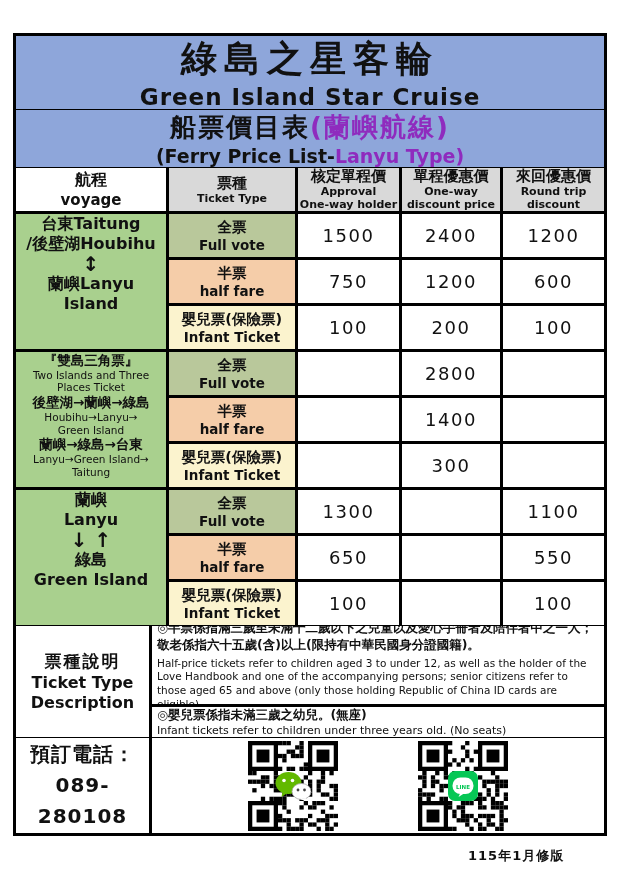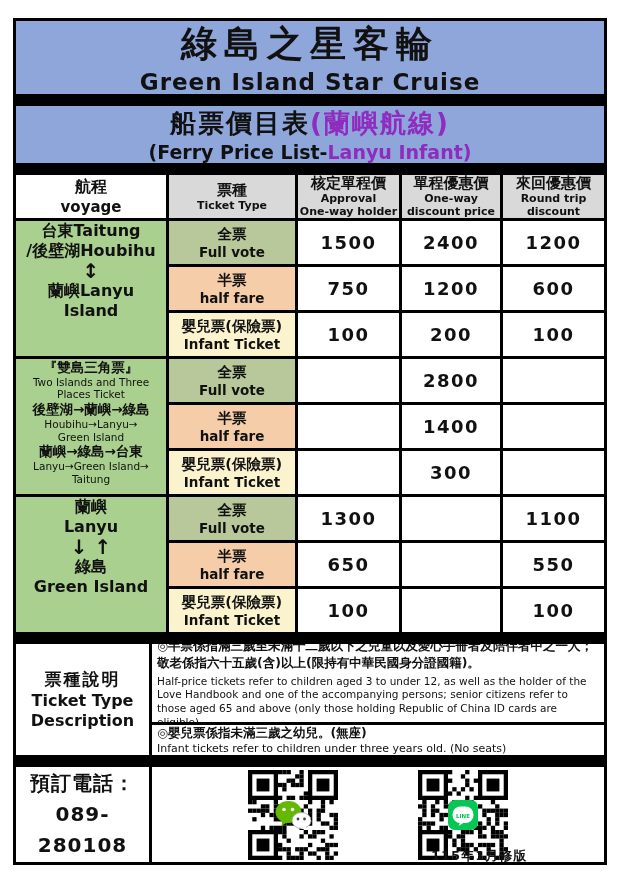--- a/index.html
+++ b/index.html
@@ -1,17 +1,17 @@
 <!DOCTYPE html>
 <html><head>
 <meta charset="utf-8">
 <style>
   html,body{margin:0;padding:0}
   body{width:619px;height:884px;background:#fff;font-family:"DejaVu Sans",sans-serif;position:relative;color:#111}
-  .sheet{position:absolute;left:13px;top:18px;width:594px;box-sizing:border-box;border:3px solid #000;background:#000;display:flex;flex-direction:column;row-gap:12px}
+  .sheet{position:absolute;left:13px;top:33px;width:594px;box-sizing:border-box;border:3px solid #000;background:#000;display:flex;flex-direction:column;row-gap:1px}
   .banner{background:#8EA6DA;display:flex;flex-direction:column;align-items:center;justify-content:center}
   .b1{height:73px}
   .b2{height:57px}
   .title-zh{font-size:36px;font-weight:bold;letter-spacing:7px}
   .title-en{font-size:23px;font-weight:bold;letter-spacing:1px}
   .sub-line{font-size:26px;font-weight:bold;letter-spacing:2px}
   .sub-en-line{font-size:19px;font-weight:bold}
   .purple{color:#8F2BBE}
   .grid{display:grid;column-gap:3px;row-gap:3px;background:#000}
   .main{grid-template-columns:150px 126px 101px 98px 101px;grid-auto-rows:43px}
@@ -29,49 +29,49 @@
   .h-zh-lg{font-size:16px;font-weight:bold}
   .h-en{font-size:11px;font-weight:bold;line-height:1.15}
   .h-en-lg{font-size:15px;font-weight:bold}
   .voy{justify-content:flex-start}
   .voy-zh{font-size:16px;font-weight:bold;line-height:1.25}
   .arrow{font-size:20px;font-weight:bold;line-height:1}
   .v2-zh{font-size:13.5px;font-weight:bold;line-height:1.25}
   .v2-en{font-size:10.5px;line-height:1.2}
   .tt-zh{font-size:14.5px;font-weight:bold;line-height:1.3}
   .tt-en{font-size:13.5px;font-weight:bold;line-height:1.2}
-  .price{font-size:18px;font-weight:bold;letter-spacing:1.5px}
+  .price{font-size:18px;font-weight:normal;letter-spacing:1.5px}
   .desc-label{grid-row:1/3}
   .d-zh{font-size:17px;font-weight:bold;letter-spacing:2px}
   .d-en{font-size:16px;font-weight:bold;line-height:1.25}
   .note{align-items:flex-start;justify-content:center;text-align:left;padding:8px 5px;box-sizing:border-box}
   .n-zh{font-size:12.5px;font-weight:bold;line-height:1.4}
   .n-en{font-size:10.5px;line-height:1.3;margin-top:3px}
   .n-zh2{font-size:12.5px;font-weight:bold;line-height:1.3}
   .n-en2{font-size:11px;line-height:1.2}
   .phone{font-size:20px;font-weight:bold;line-height:1.55;letter-spacing:1px}
   .qr-wrap{flex-direction:row;column-gap:80px}
   .qr{position:relative;width:90px;height:90px}
   .qr svg{display:block}
   .qr-icon{position:absolute;left:50%;top:50%;transform:translate(-50%,-50%)}
-  .footer{position:absolute;left:431px;top:847px;font-size:13px;font-weight:bold;letter-spacing:1px}
+  .footer{position:absolute;left:468px;top:847px;font-size:13px;font-weight:bold;letter-spacing:1px}
 </style>
 </head>
 <body>
 
 <div class="sheet">
 
   <div class="banner b1">
     <div class="title-zh">綠島之星客輪</div>
     <div class="title-en">Green Island Star Cruise</div>
   </div>
 
   <div class="banner b2">
     <div class="sub-line"><span>船票價目表</span><span class="purple">(蘭嶼航線)</span></div>
-    <div class="sub-en-line"><span>(Ferry Price List-</span><span class="purple">Lanyu Infant)</span></div>
+    <div class="sub-en-line"><span>(Ferry Price List-</span><span class="purple">Lanyu Type)</span></div>
   </div>
 
   <div class="grid main">
 
     <div class="cell">
       <div class="h-zh-lg">航程</div>
       <div class="h-en-lg">voyage</div>
     </div>
     <div class="cell gray">
       <div class="h-zh">票種</div>

